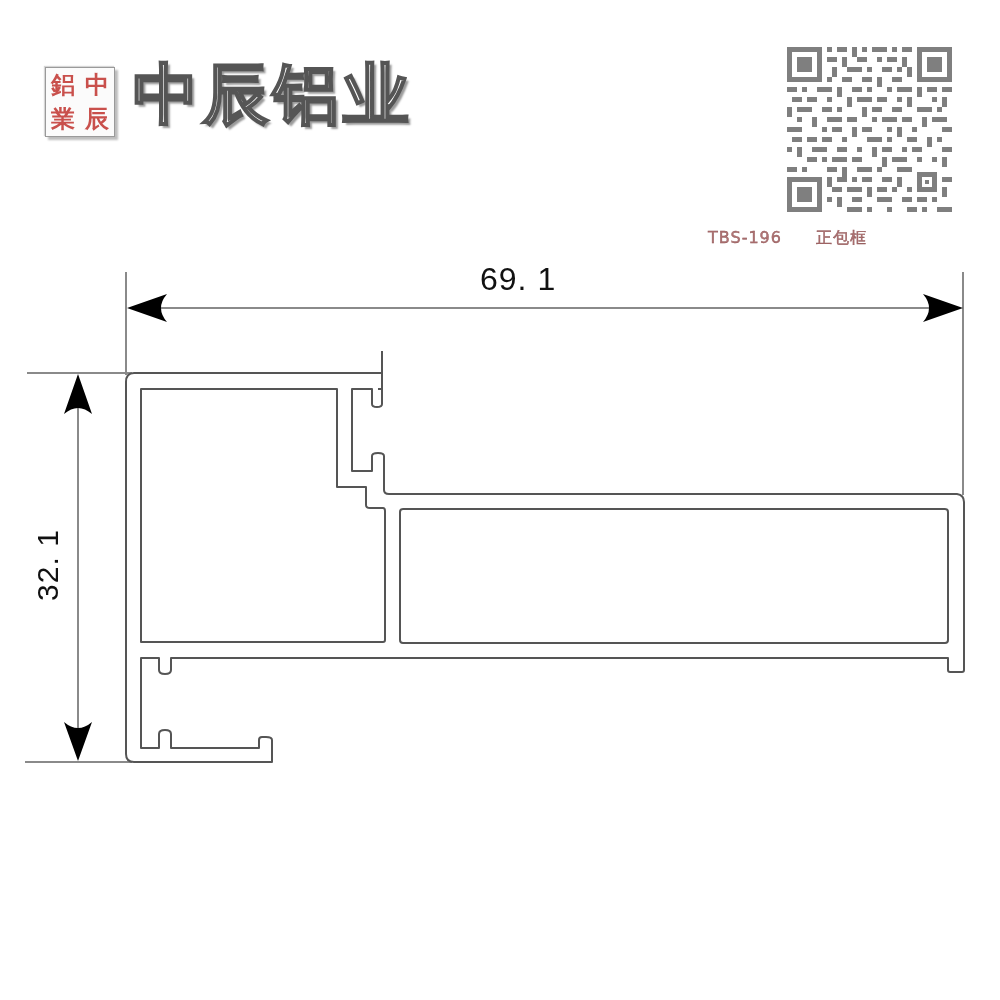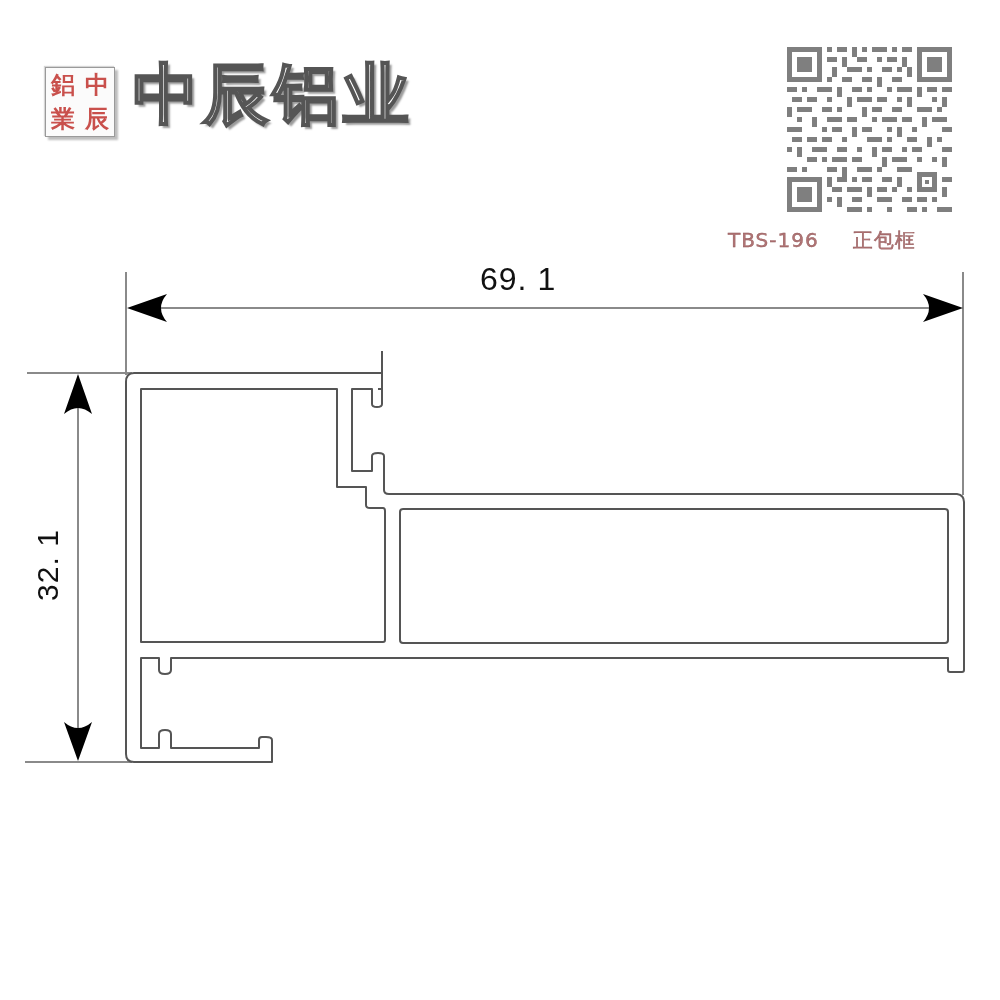--- a/index.html
+++ b/index.html
@@ -15,21 +15,21 @@
   }
   .stamp span { color: #c9504c; font-family: "DejaVu Serif", serif; font-size: 24px; line-height: 1; font-weight: bold; }
   .brand {
     left: 133px; top: 62px; font-size: 66px; font-weight: bold; letter-spacing: 4px;
     color: #ffffff; line-height: 1;
     -webkit-text-stroke: 2px #555555;
     text-shadow: 3px 3px 2px #9a9a9a;
     font-family: "DejaVu Sans", sans-serif;
   }
   .model {
-    left: 728px; top: 230px; font-size: 20px; color: #b27576; line-height: 1;
+    left: 708px; top: 230px; font-size: 16px; color: #b27576; line-height: 1;
     font-family: "DejaVu Sans", sans-serif; letter-spacing: 1px;
     -webkit-text-stroke: 0.4px #8a5050;
   }
   .model .gap { display: inline-block; width: 34px; }
   .dim-h { left: 480px; top: 261px; font-size: 32px; color: #111; letter-spacing: 1px; font-family: "Liberation Sans", sans-serif; }
   .dim-v {
     left: 3px; top: 548px; font-size: 30px; color: #111; letter-spacing: 1px;
     transform: rotate(-90deg); transform-origin: center; width: 90px; text-align: center;
     font-family: "Liberation Sans", sans-serif;
   }

